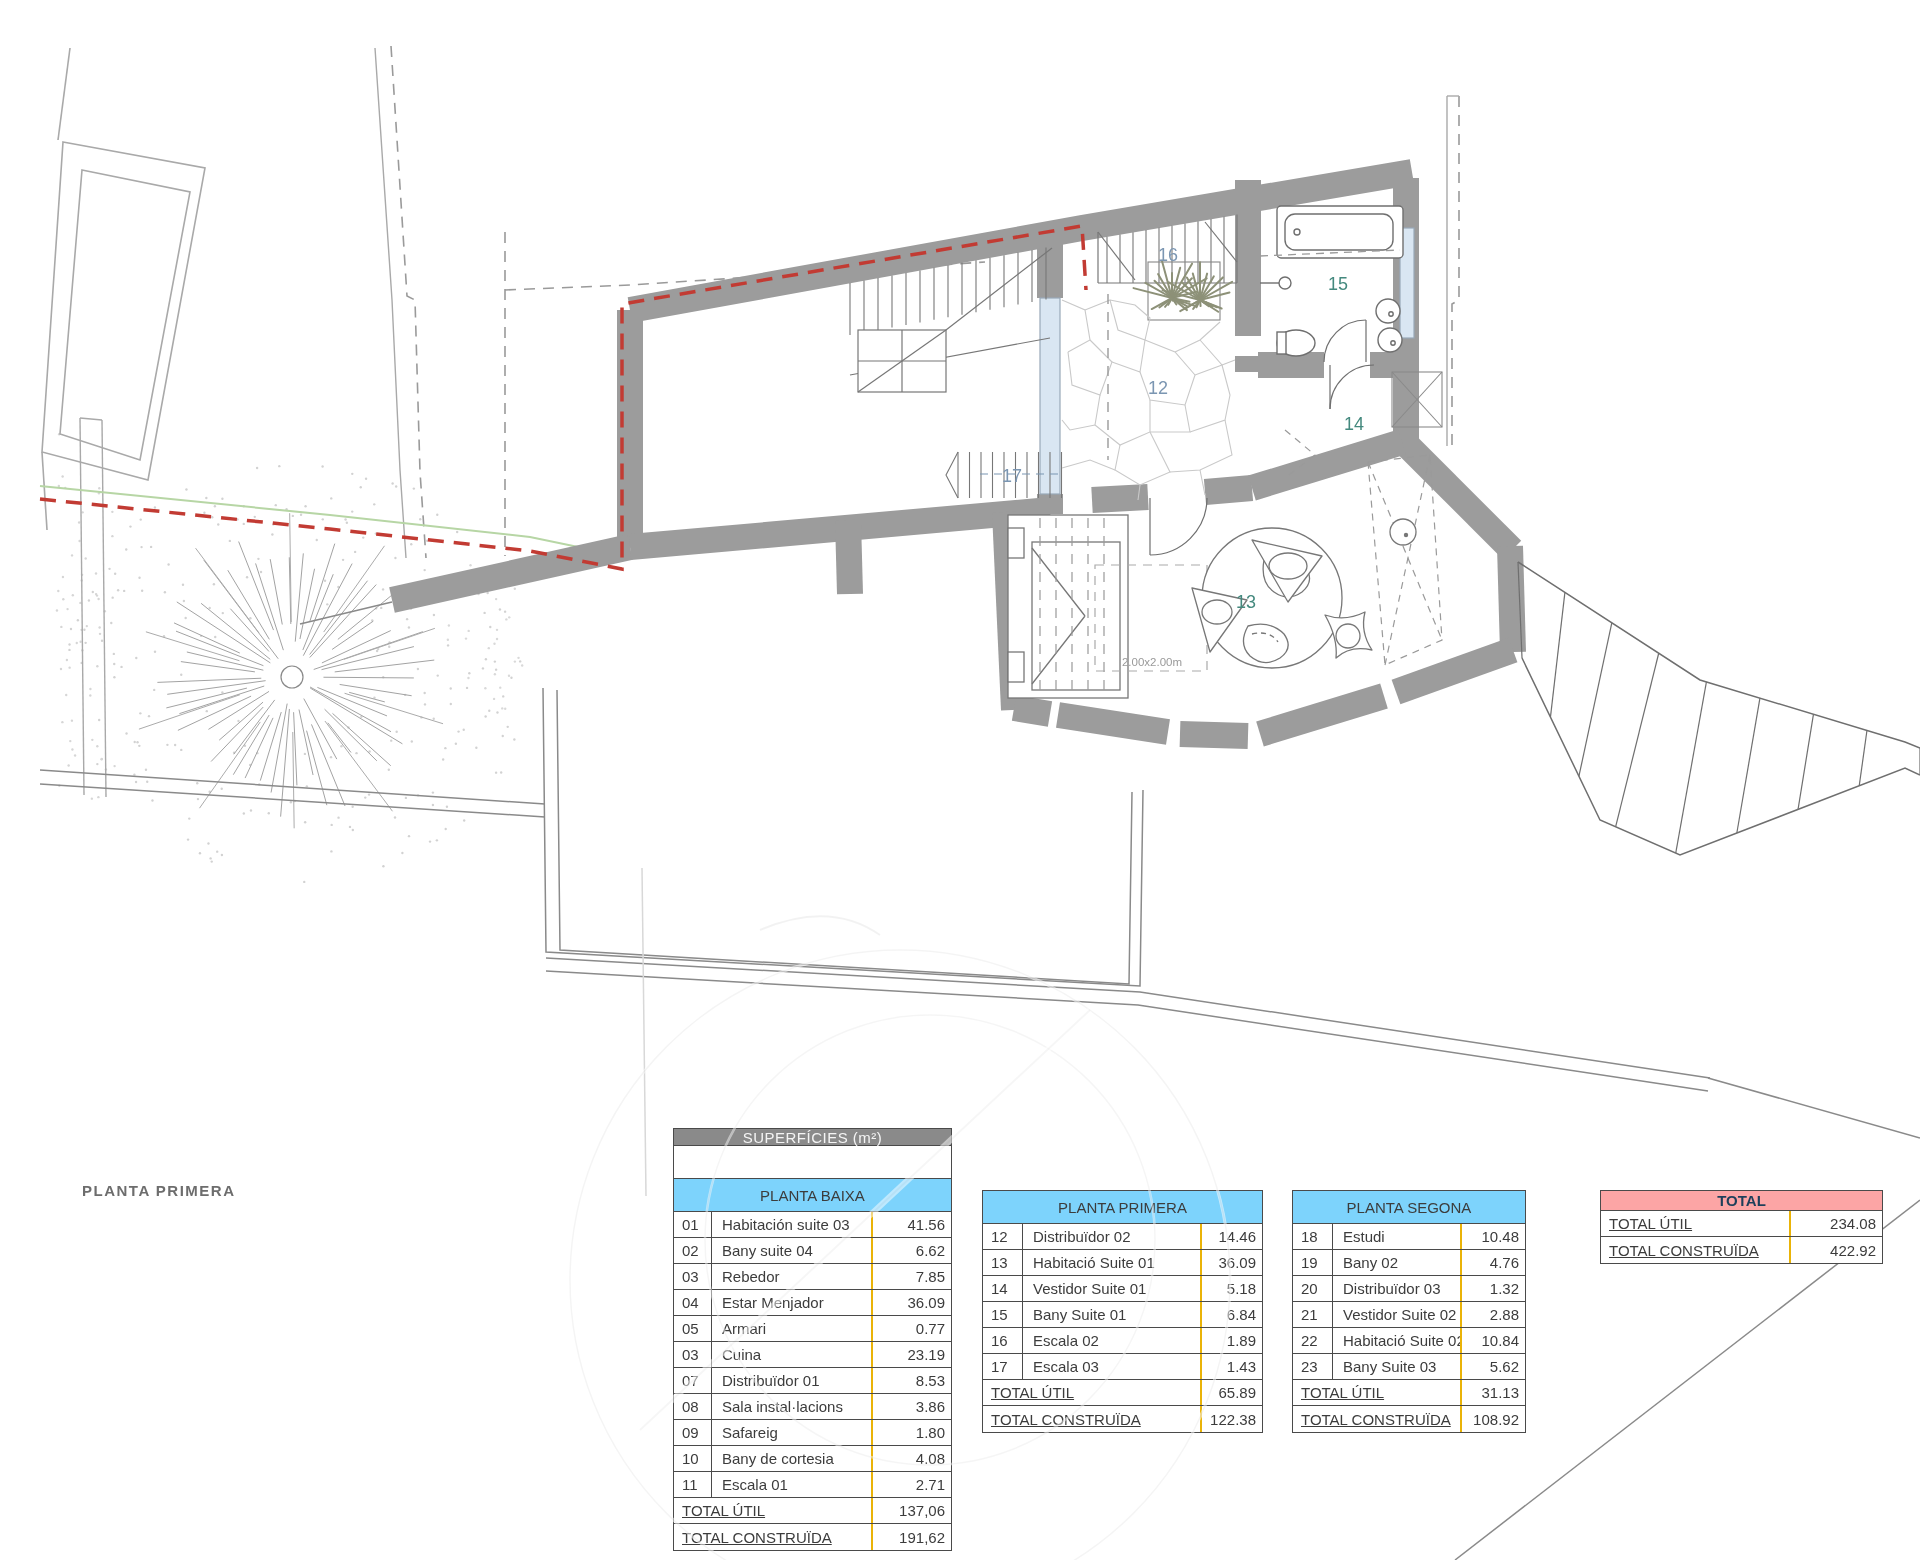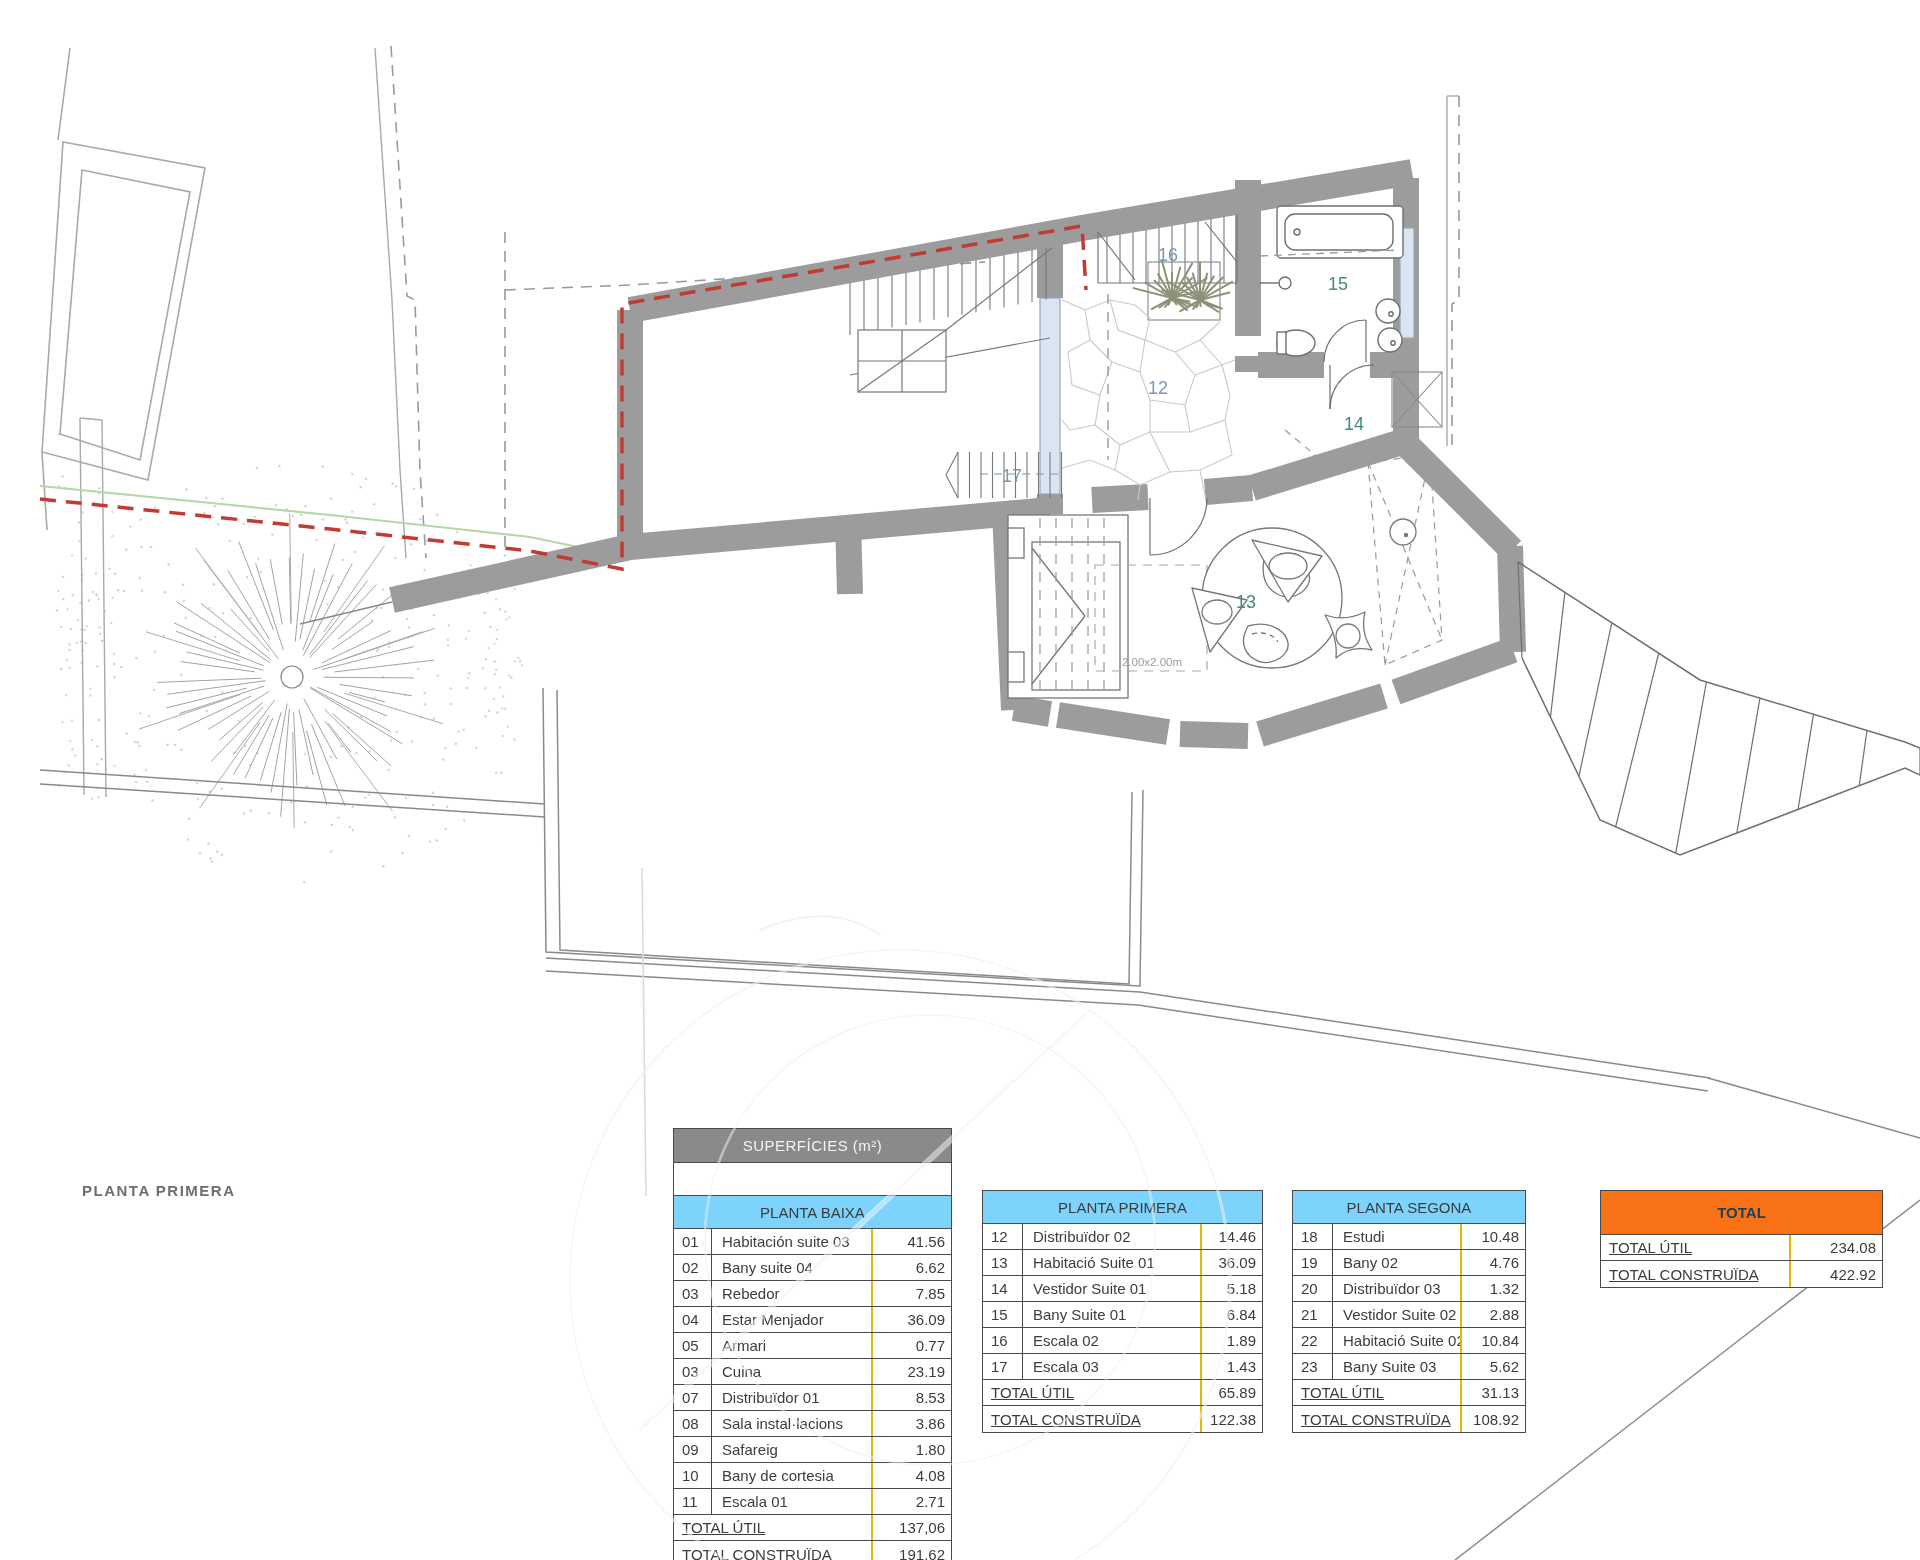--- a/index.html
+++ b/index.html
@@ -4,26 +4,26 @@
 <style>
   html,body{margin:0;padding:0;background:#fff;}
   #stage{position:relative;width:1920px;height:1560px;overflow:hidden;background:#ffffff;
          font-family:"Liberation Sans",sans-serif;}
   svg.plan{position:absolute;left:0;top:0;z-index:1;}
   svg.wm{position:absolute;left:0;top:0;z-index:6;pointer-events:none;}
 
   
   .ptable{position:absolute;z-index:4;background:#fff;border:1px solid #4a4a4a;
           box-sizing:border-box;font-size:15px;color:#3c3c3c;}
-  .hdr-dark{height:34px;background:#8a8a8a;color:#f4f4f4;display:flex;align-items:center;
+  .hdr-dark{height:17px;background:#8a8a8a;color:#f4f4f4;display:flex;align-items:center;
             justify-content:center;border-bottom:1px solid #4a4a4a;box-sizing:border-box;letter-spacing:.5px;}
   .gap-row{height:33px;border-bottom:1px solid #4a4a4a;box-sizing:border-box;background:#fff;}
   .hdr-light{height:33px;background:#7dd3fc;display:flex;align-items:center;justify-content:center;
              border-bottom:1px solid #4a4a4a;box-sizing:border-box;}
-  .hdr-blue{height:44px;background:#f97316;color:#1d3f5a;font-weight:bold;display:flex;
+  .hdr-blue{height:20px;background:#fca5a5;color:#1d3f5a;font-weight:bold;display:flex;
             align-items:center;justify-content:center;border-bottom:1px solid #4a4a4a;box-sizing:border-box;}
   .t-row{display:flex;height:26px;border-bottom:1px solid #4a4a4a;box-sizing:border-box;align-items:stretch;}
   .t-row:last-child{border-bottom:none;}
   .rows .t-row:last-child{border-bottom:1px solid #4a4a4a;}
   .c-num{width:var(--numw,38px);border-right:1px solid #4a4a4a;display:flex;align-items:center;
          padding-left:8px;box-sizing:border-box;flex:none;}
   .c-name{flex:1;display:flex;align-items:center;padding-left:10px;box-sizing:border-box;
           white-space:nowrap;overflow:hidden;}
   .c-label{flex:1;display:flex;align-items:center;padding-left:8px;box-sizing:border-box;white-space:nowrap;text-decoration:underline;}
   .c-val{width:var(--valw,78px);border-left:2px solid #eab308;display:flex;align-items:center;

